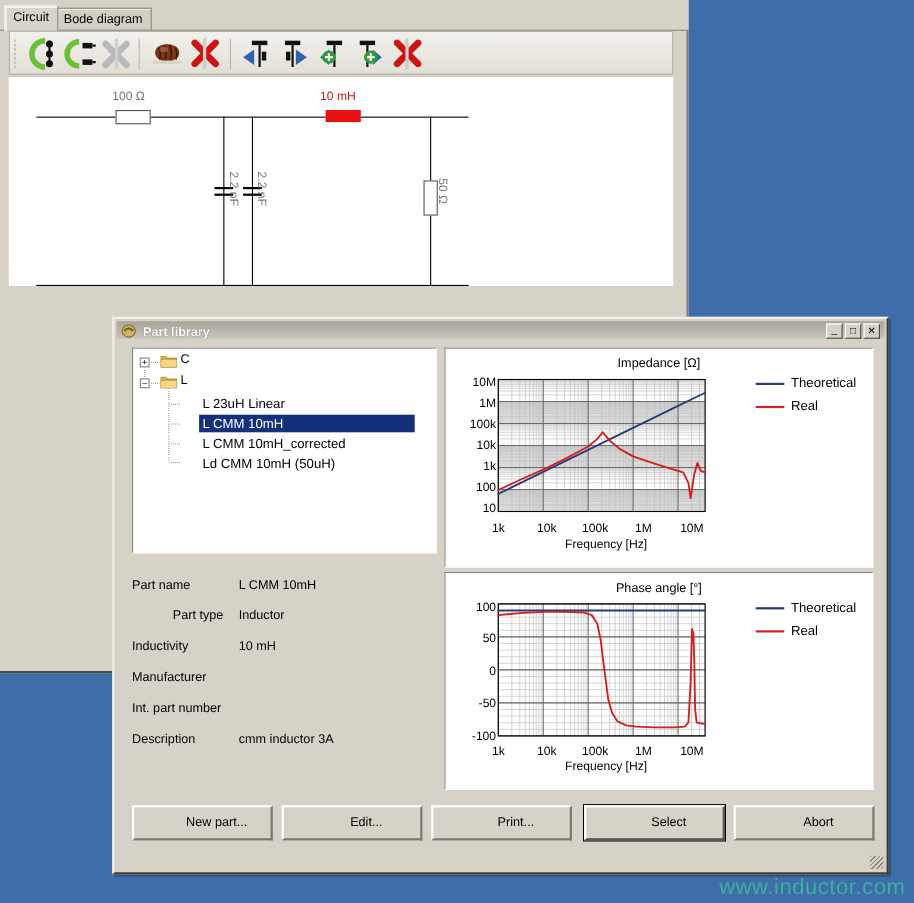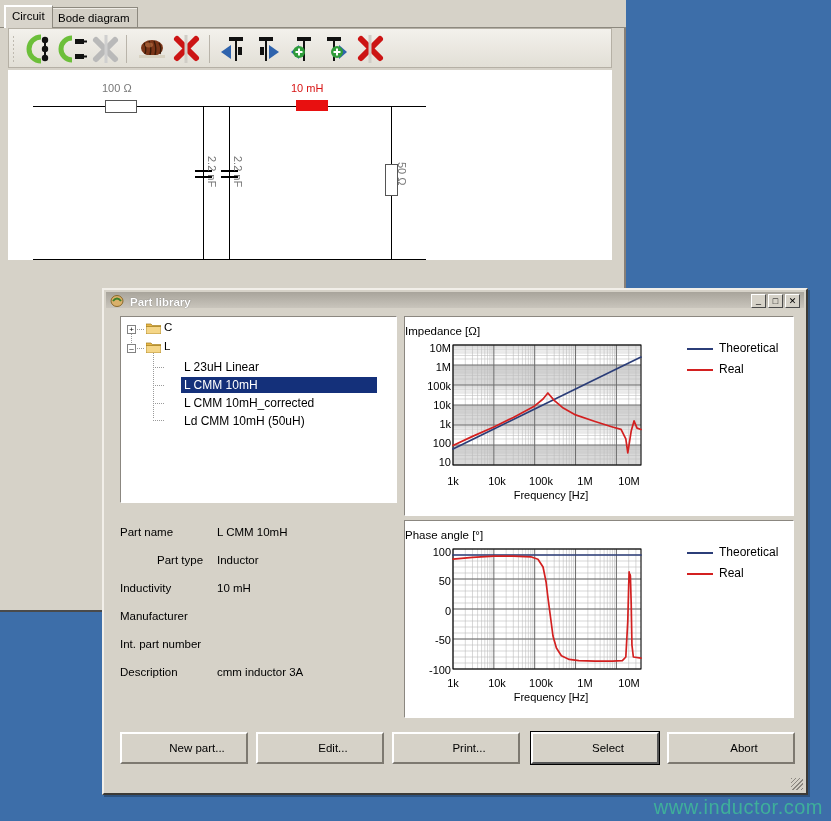--- a/index.html
+++ b/index.html
@@ -92,21 +92,21 @@
   .dotline{position:absolute;background-image:repeating-linear-gradient(to bottom,#9a9a9a 0 1px,transparent 1px 2px);width:1px;}
   .dotrow{position:absolute;background-image:repeating-linear-gradient(to right,#9a9a9a 0 1px,transparent 1px 2px);height:1px;}
   .leaf{position:absolute;font-size:12px;white-space:nowrap;padding:1px 3px;}
   .leaf.sel{background:#14307a;color:#fff;}
   
   .prop-k{position:absolute;left:16px;font-size:11.5px;}
   .prop-v{position:absolute;left:113px;font-size:11.5px;}
   
   .chartbox{position:absolute;background:#fff;border:1px solid;
     border-color:#8b8780 #fff #fff #8b8780;box-sizing:border-box;}
-  .ctitle{position:absolute;width:100%;text-align:left;font-size:11.5px;}
+  .ctitle{position:absolute;width:100%;text-align:center;font-size:11.5px;}
   .axlabel{position:absolute;font-size:11px;white-space:nowrap;}
   .ytick{position:absolute;font-size:11px;text-align:right;white-space:nowrap;}
   .xtick{position:absolute;font-size:11px;text-align:center;white-space:nowrap;}
   .lgline{position:absolute;height:2px;width:26px;}
   .lgtxt{position:absolute;font-size:12px;white-space:nowrap;}
   
   .dbtn{position:absolute;height:32px;background:#d6d2c8;
     border:2px solid;border-color:#fff #7d7970 #7d7970 #fff;
     font-size:11.5px;text-align:center;line-height:28px;box-sizing:border-box;color:#000;padding-left:26px;}
   .dbtn.default{border-color:#fff #555 #555 #fff;box-shadow:0 0 0 1px #000;}

